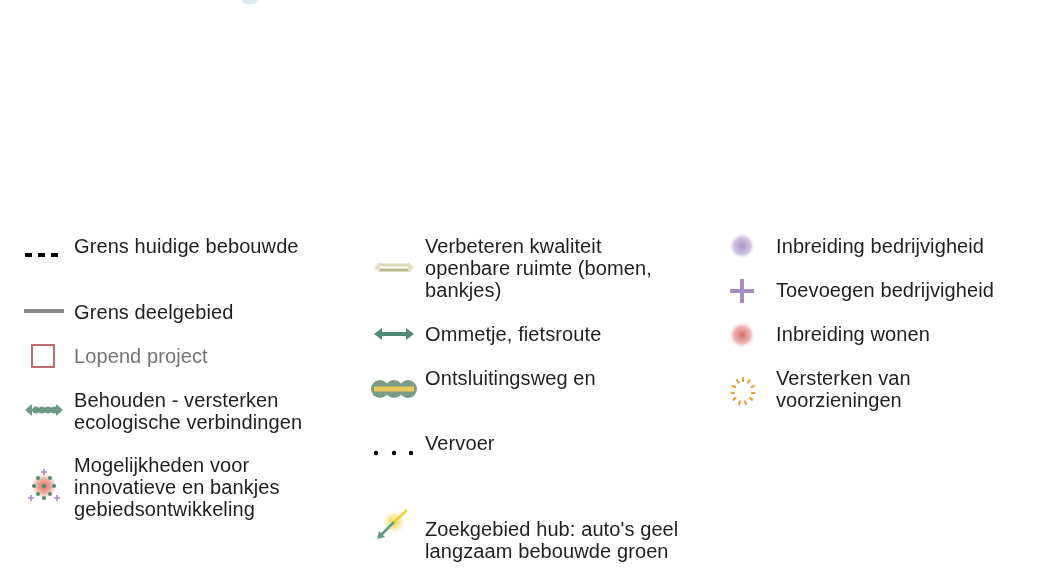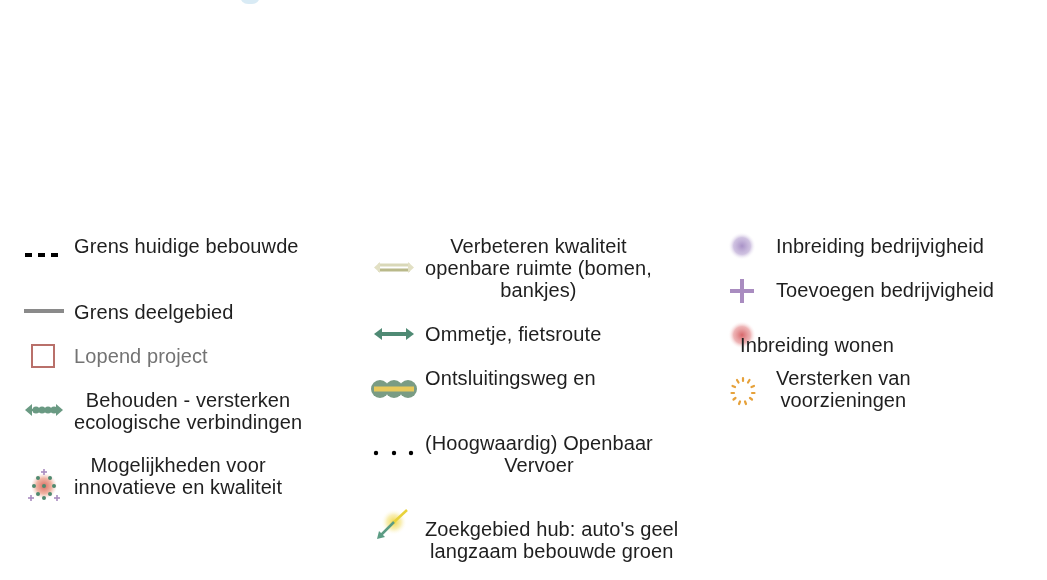--- a/index.html
+++ b/index.html
@@ -37,21 +37,20 @@
       width: 40px;
       height: 30px;
     }
     .label {
       position: absolute;
       font-size: 20px;
       line-height: 22px;
       letter-spacing: 0.1px;
       white-space: nowrap;
       color: #1f1f1f;
-      text-align: center;
     }
     .label.orange { color: #737373; }
     svg { display: block; overflow: visible; }
   </style>
 </head>
 <body>
 
 <div class="map-remnant"></div>
 
 <div class="legend">
@@ -131,21 +130,22 @@
             <line x1="17" y1="4" x2="23" y2="4"></line>
           <line x1="7" y1="27" x2="7" y2="33"></line>
             <line x1="4" y1="30" x2="10" y2="30"></line>
           <line x1="33" y1="27" x2="33" y2="33"></line>
             <line x1="30" y1="30" x2="36" y2="30"></line>
         </g>
       </svg>
     </div>
     <div class="label" style="left:74px;top:454px;">
       <div>Mogelijkheden voor</div>
-      <div>innovatieve en kwaliteit</div>
+      <div>innovatieve en bankjes</div>
+      <div>gebiedsontwikkeling</div>
     </div>
   </div>
 
   <div>
     <div class="sym" style="left:374px;top:258px;">
       <svg width="40" height="20" viewBox="0 0 40 20">
         <line x1="4" y1="7" x2="36" y2="7" stroke="#d9d8b8" stroke-width="3"></line>
         <line x1="4" y1="12" x2="36" y2="12" stroke="#b9b98a" stroke-width="3"></line>
         <polygon points="0,9.5 6,4 6,15" fill="#e2e0c4"></polygon>
         <polygon points="40,9.5 34,4 34,15" fill="#e2e0c4"></polygon>
@@ -187,21 +187,20 @@
 
   <div>
     <div class="sym" style="left:370px;top:444px;width:48px;height:16px;">
       <svg width="48" height="16" viewBox="0 0 48 16">
         <circle cx="6" cy="9" r="2.2" fill="#000"></circle>
         <circle cx="24" cy="9" r="2.2" fill="#000"></circle>
         <circle cx="41" cy="9" r="2.2" fill="#000"></circle>
       </svg>
     </div>
     <div class="label" style="left:425px;top:432px;">
-      <div>(Hoogwaardig) Openbaar</div>
       <div>Vervoer</div>
     </div>
   </div>
 
   <div>
     <div class="sym" style="left:374px;top:505px;width:40px;height:36px;">
       <svg width="40" height="36" viewBox="0 0 40 36">
         <defs>
           <radialGradient id="hubglow" cx="50%" cy="50%" r="50%">
             <stop offset="0%" stop-color="#f2d43a" stop-opacity="0.95"></stop>
@@ -257,21 +256,21 @@
         <defs>
           <radialGradient id="redblur" cx="50%" cy="50%" r="50%">
             <stop offset="0%" stop-color="#d65f63" stop-opacity="0.95"></stop>
             <stop offset="60%" stop-color="#e69496" stop-opacity="0.7"></stop>
             <stop offset="100%" stop-color="#ffffff" stop-opacity="0"></stop>
           </radialGradient>
         </defs>
         <circle cx="14" cy="14" r="14" fill="url(#redblur)"></circle>
       </svg>
     </div>
-    <div class="label" style="left:740px;top:323px;margin-top:11px;">
+    <div class="label" style="left:776px;top:323px;">
       <div>Inbreiding wonen</div>
     </div>
   </div>
 
   <div>
     <div class="sym" style="left:729px;top:375px;width:28px;height:32px;">
       <svg width="28" height="32" viewBox="0 0 28 32">
         <g stroke="#e6a13a" stroke-width="2.2" stroke-linecap="round">
           <line x1="14" y1="3" x2="14" y2="6"></line>
           <line x1="20.5" y1="5" x2="19" y2="7.5"></line>

